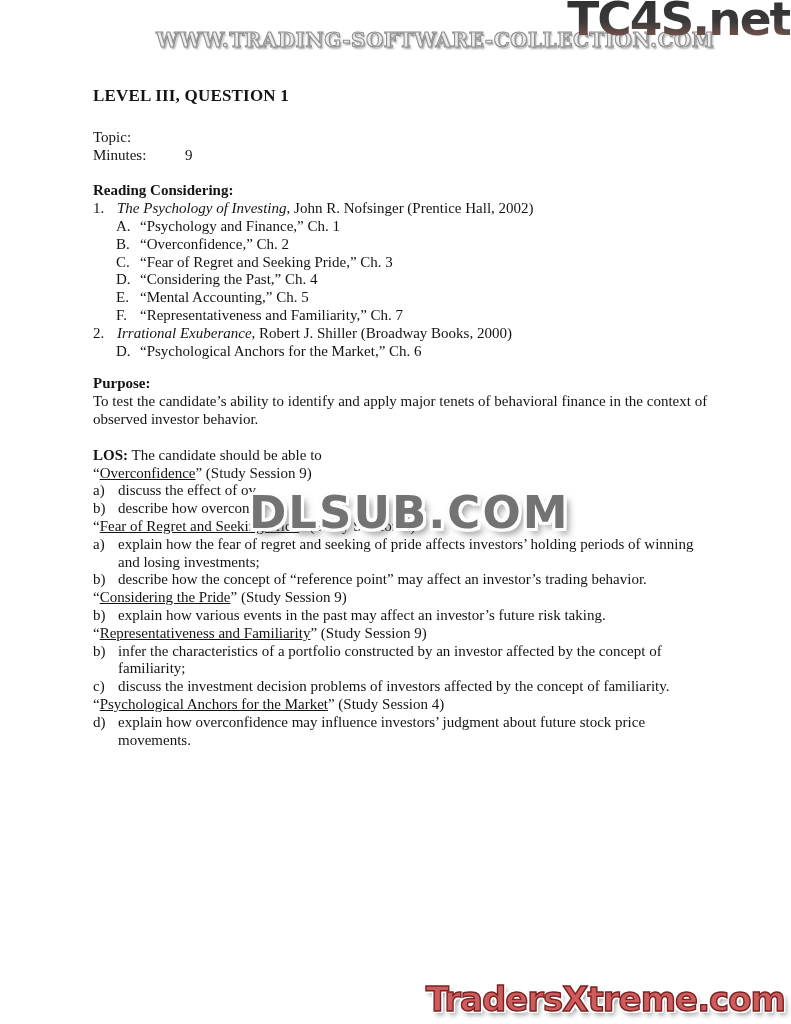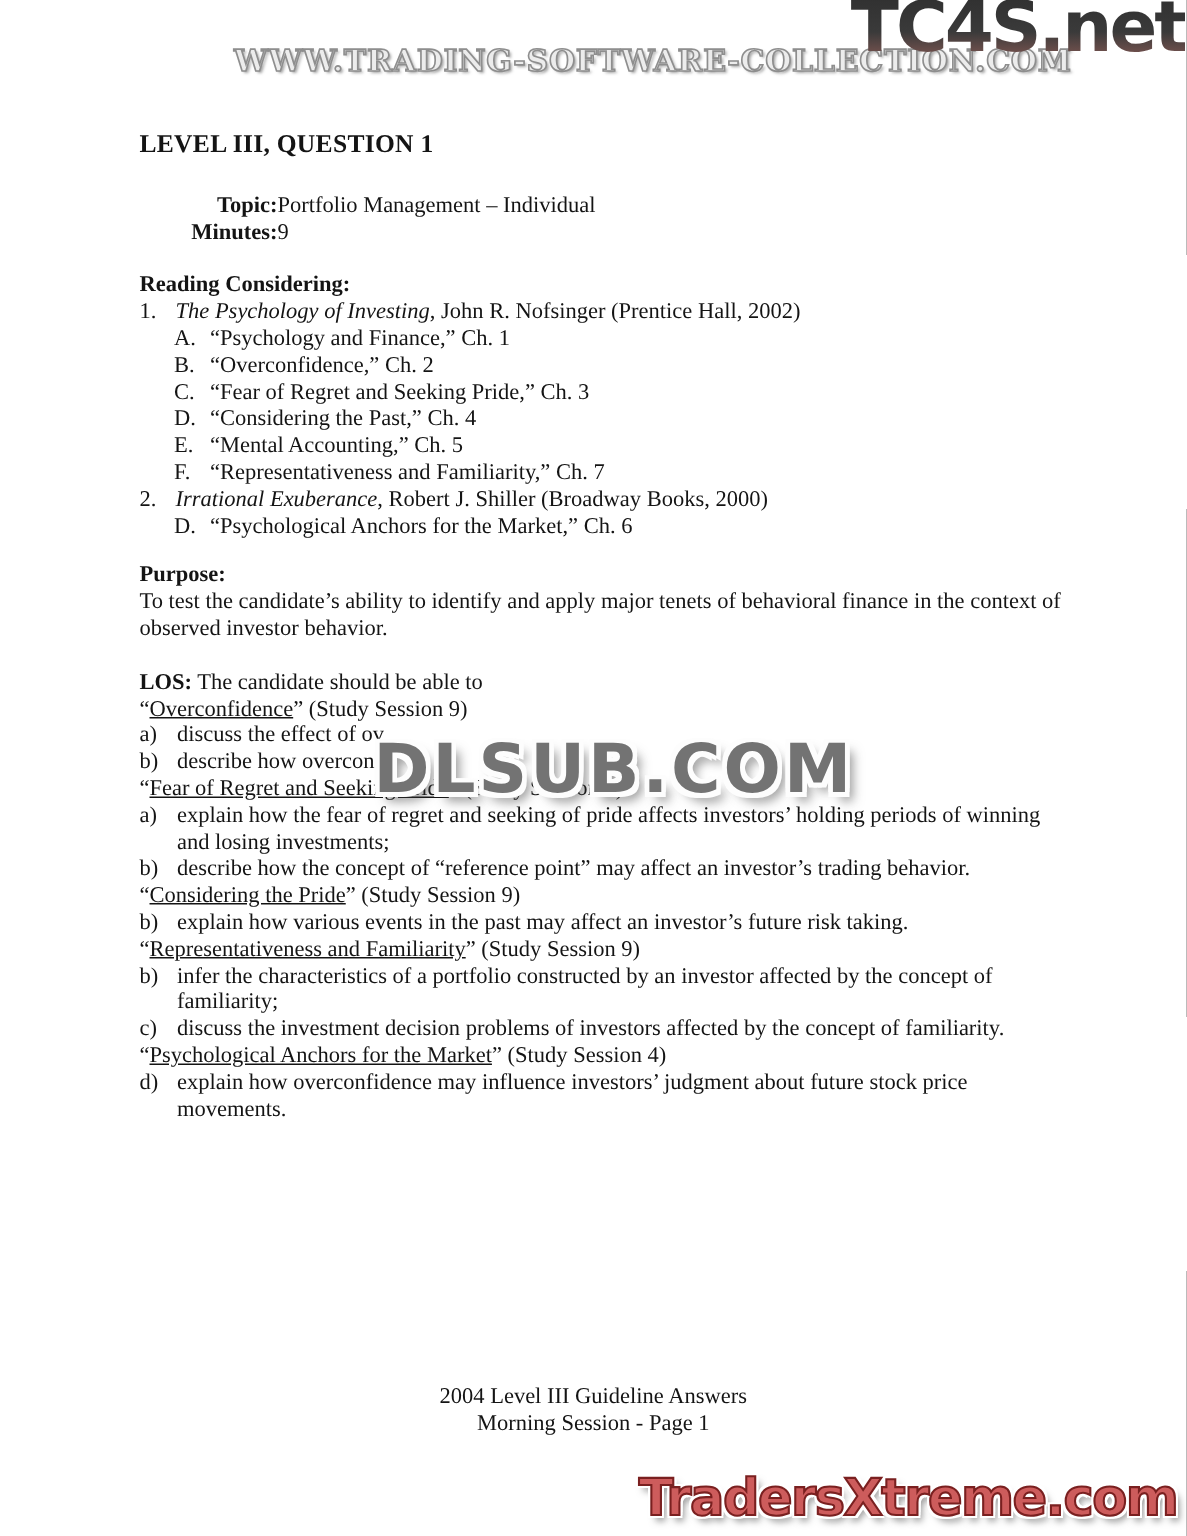--- a/index.html
+++ b/index.html
@@ -83,21 +83,21 @@
     line-height: 17.8px;
     z-index: 2;
   }
   .doc-title {
     font-size: 17px;
     font-weight: bold;
     margin: 0 0 24px 0;
     letter-spacing: 0.2px;
   }
   .meta-row { display: flex; }
-  .meta-label { font-weight: bold; width: 92px; flex: 0 0 92px; text-align: right; }
+  .meta-label { font-weight: normal; width: 92px; flex: 0 0 92px; }
   .section-gap-md { height: 15px; }
   .section-gap-lg { height: 18px; }
   .bold { font-weight: bold; }
   .italic { font-style: italic; }
   .uline { text-decoration: underline; }
 
   .ref-item { padding-left: 24px; text-indent: -24px; }
   .ref-num { display: inline-block; width: 24px; text-indent: 0; }
   .ref-sub { padding-left: 47px; text-indent: -24px; }
   .ref-letter { display: inline-block; width: 24px; text-indent: 0; }
@@ -124,21 +124,20 @@
   <div class="wm-tc4s">TC4S.net</div>
   <div class="wm-dlsub">DLSUB.COM</div>
   <div class="wm-traders">TradersXtreme.com</div>
 
   <div class="content">
 
     <div class="doc-title">LEVEL III, QUESTION 1</div>
 
     <div class="meta-row">
       <span class="meta-label">Topic:</span>
-      <span>Portfolio Management – Individual</span>
     </div>
     <div class="meta-row">
       <span class="meta-label">Minutes:</span>
       <span>9</span>
     </div>
 
     <div class="section-gap-lg"></div>
 
     <div class="bold">Reading Considering:</div>
 
@@ -220,18 +219,14 @@
 
     <div>
       <span>“</span><span class="uline">Psychological Anchors for the Market</span><span>” (Study Session 4)</span>
     </div>
     <div class="los-item">
       <span class="los-letter">d)</span><span>explain how overconfidence may influence investors’ judgment about future stock price movements.</span>
     </div>
 
   </div>
 
-  <div class="footer">
-    <div>2004 Level III Guideline Answers</div>
-    <div>Morning Session - Page 1</div>
-  </div>
 
 </div>
 
 </body></html>

